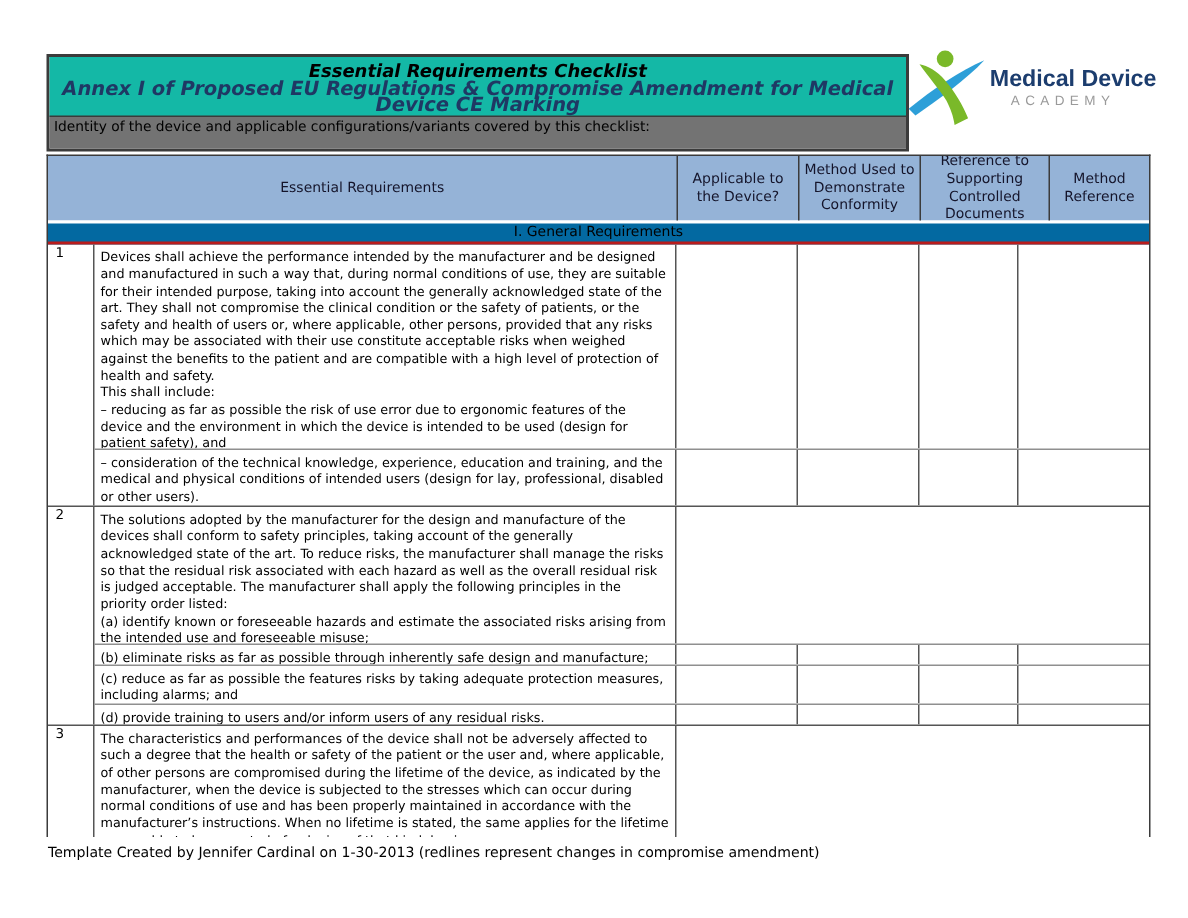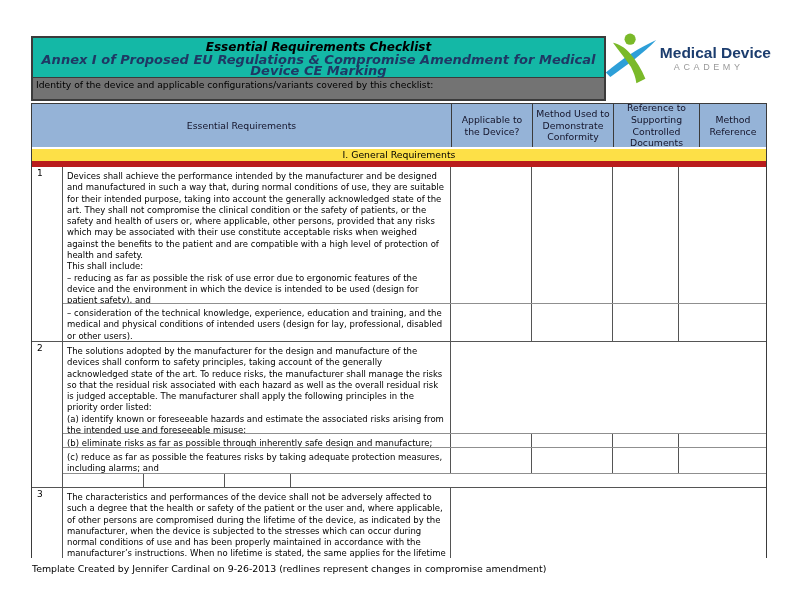--- a/index.html
+++ b/index.html
@@ -26,21 +26,21 @@
   .hdr-row{display:flex;background:#95B3D7;height:43px;}
   .hdr-cell{display:flex;align-items:center;justify-content:center;text-align:center;
             font-size:9.3px;line-height:11.6px;color:#14142a;border-right:1px solid #3b3b3b;padding:0 2px;box-sizing:border-box;}
   .hdr-cell:last-child{border-right:none;}
   .w-er{width:420px;flex:none;}
   .w-app{width:81px;flex:none;}
   .w-mu{width:81px;flex:none;}
   .w-mr{width:66px;flex:none;}
   .w-rd{flex:1;}
   .gap-row{height:2px;background:#ffffff;}
-  .section-row{height:12px;background:#fde047;border-bottom:6px solid #b91c1c;
+  .section-row{height:12px;background:#0369a1;border-bottom:2px solid #b91c1c;
                text-align:center;font-size:9.3px;line-height:12px;color:#000;}
 
   .row-group{display:flex;border-top:1px solid #555;}
   .row-group.first{border-top:none;}
   .num-cell{width:31px;flex:none;border-right:1px solid #555;font-size:9px;padding:1px 0 0 5px;box-sizing:border-box;}
   .parts{flex:1;display:flex;flex-direction:column;}
   .part{display:flex;overflow:hidden;}
   .part + .part{border-top:1px solid #8f8f8f;}
   .req-cell{width:388px;flex:none;border-right:1px solid #555;box-sizing:border-box;
             font-size:8.5px;line-height:11.3px;padding:4px 4px 0 4px;white-space:pre-wrap;overflow:hidden;}
@@ -133,20 +133,21 @@
           <div class="e-cell w-rd last"></div>
         </div>
         <div class="part h-r2c">
           <div class="req-cell">(c) reduce as far as possible the features risks by taking adequate protection measures, including alarms; and</div>
           <div class="e-cell w-app"></div>
           <div class="e-cell w-mu"></div>
           <div class="e-cell w-mr"></div>
           <div class="e-cell w-rd last"></div>
         </div>
         <div class="part h-r2d">
+          <div class="req-cell">(d) provide training to users and/or inform users of any residual risks.</div>
           <div class="e-cell w-app"></div>
           <div class="e-cell w-mu"></div>
           <div class="e-cell w-mr"></div>
           <div class="e-cell w-rd last"></div>
         </div>
       </div>
     </div>
 
     <div class="row-group">
       <div class="num-cell">3</div>
@@ -156,15 +157,15 @@
           <div class="e-cell w-app"></div>
           <div class="e-cell w-mu"></div>
           <div class="e-cell w-mr"></div>
           <div class="e-cell w-rd last"></div>
         </div>
       </div>
     </div>
 
   </div>
 
-  <div class="footer">Template Created by Jennifer Cardinal on 9-26-2013 (redlines represent changes in compromise amendment)</div>
+  <div class="footer">Template Created by Jennifer Cardinal on 1-30-2013 (redlines represent changes in compromise amendment)</div>
 
 </div>
 
 </body></html>

